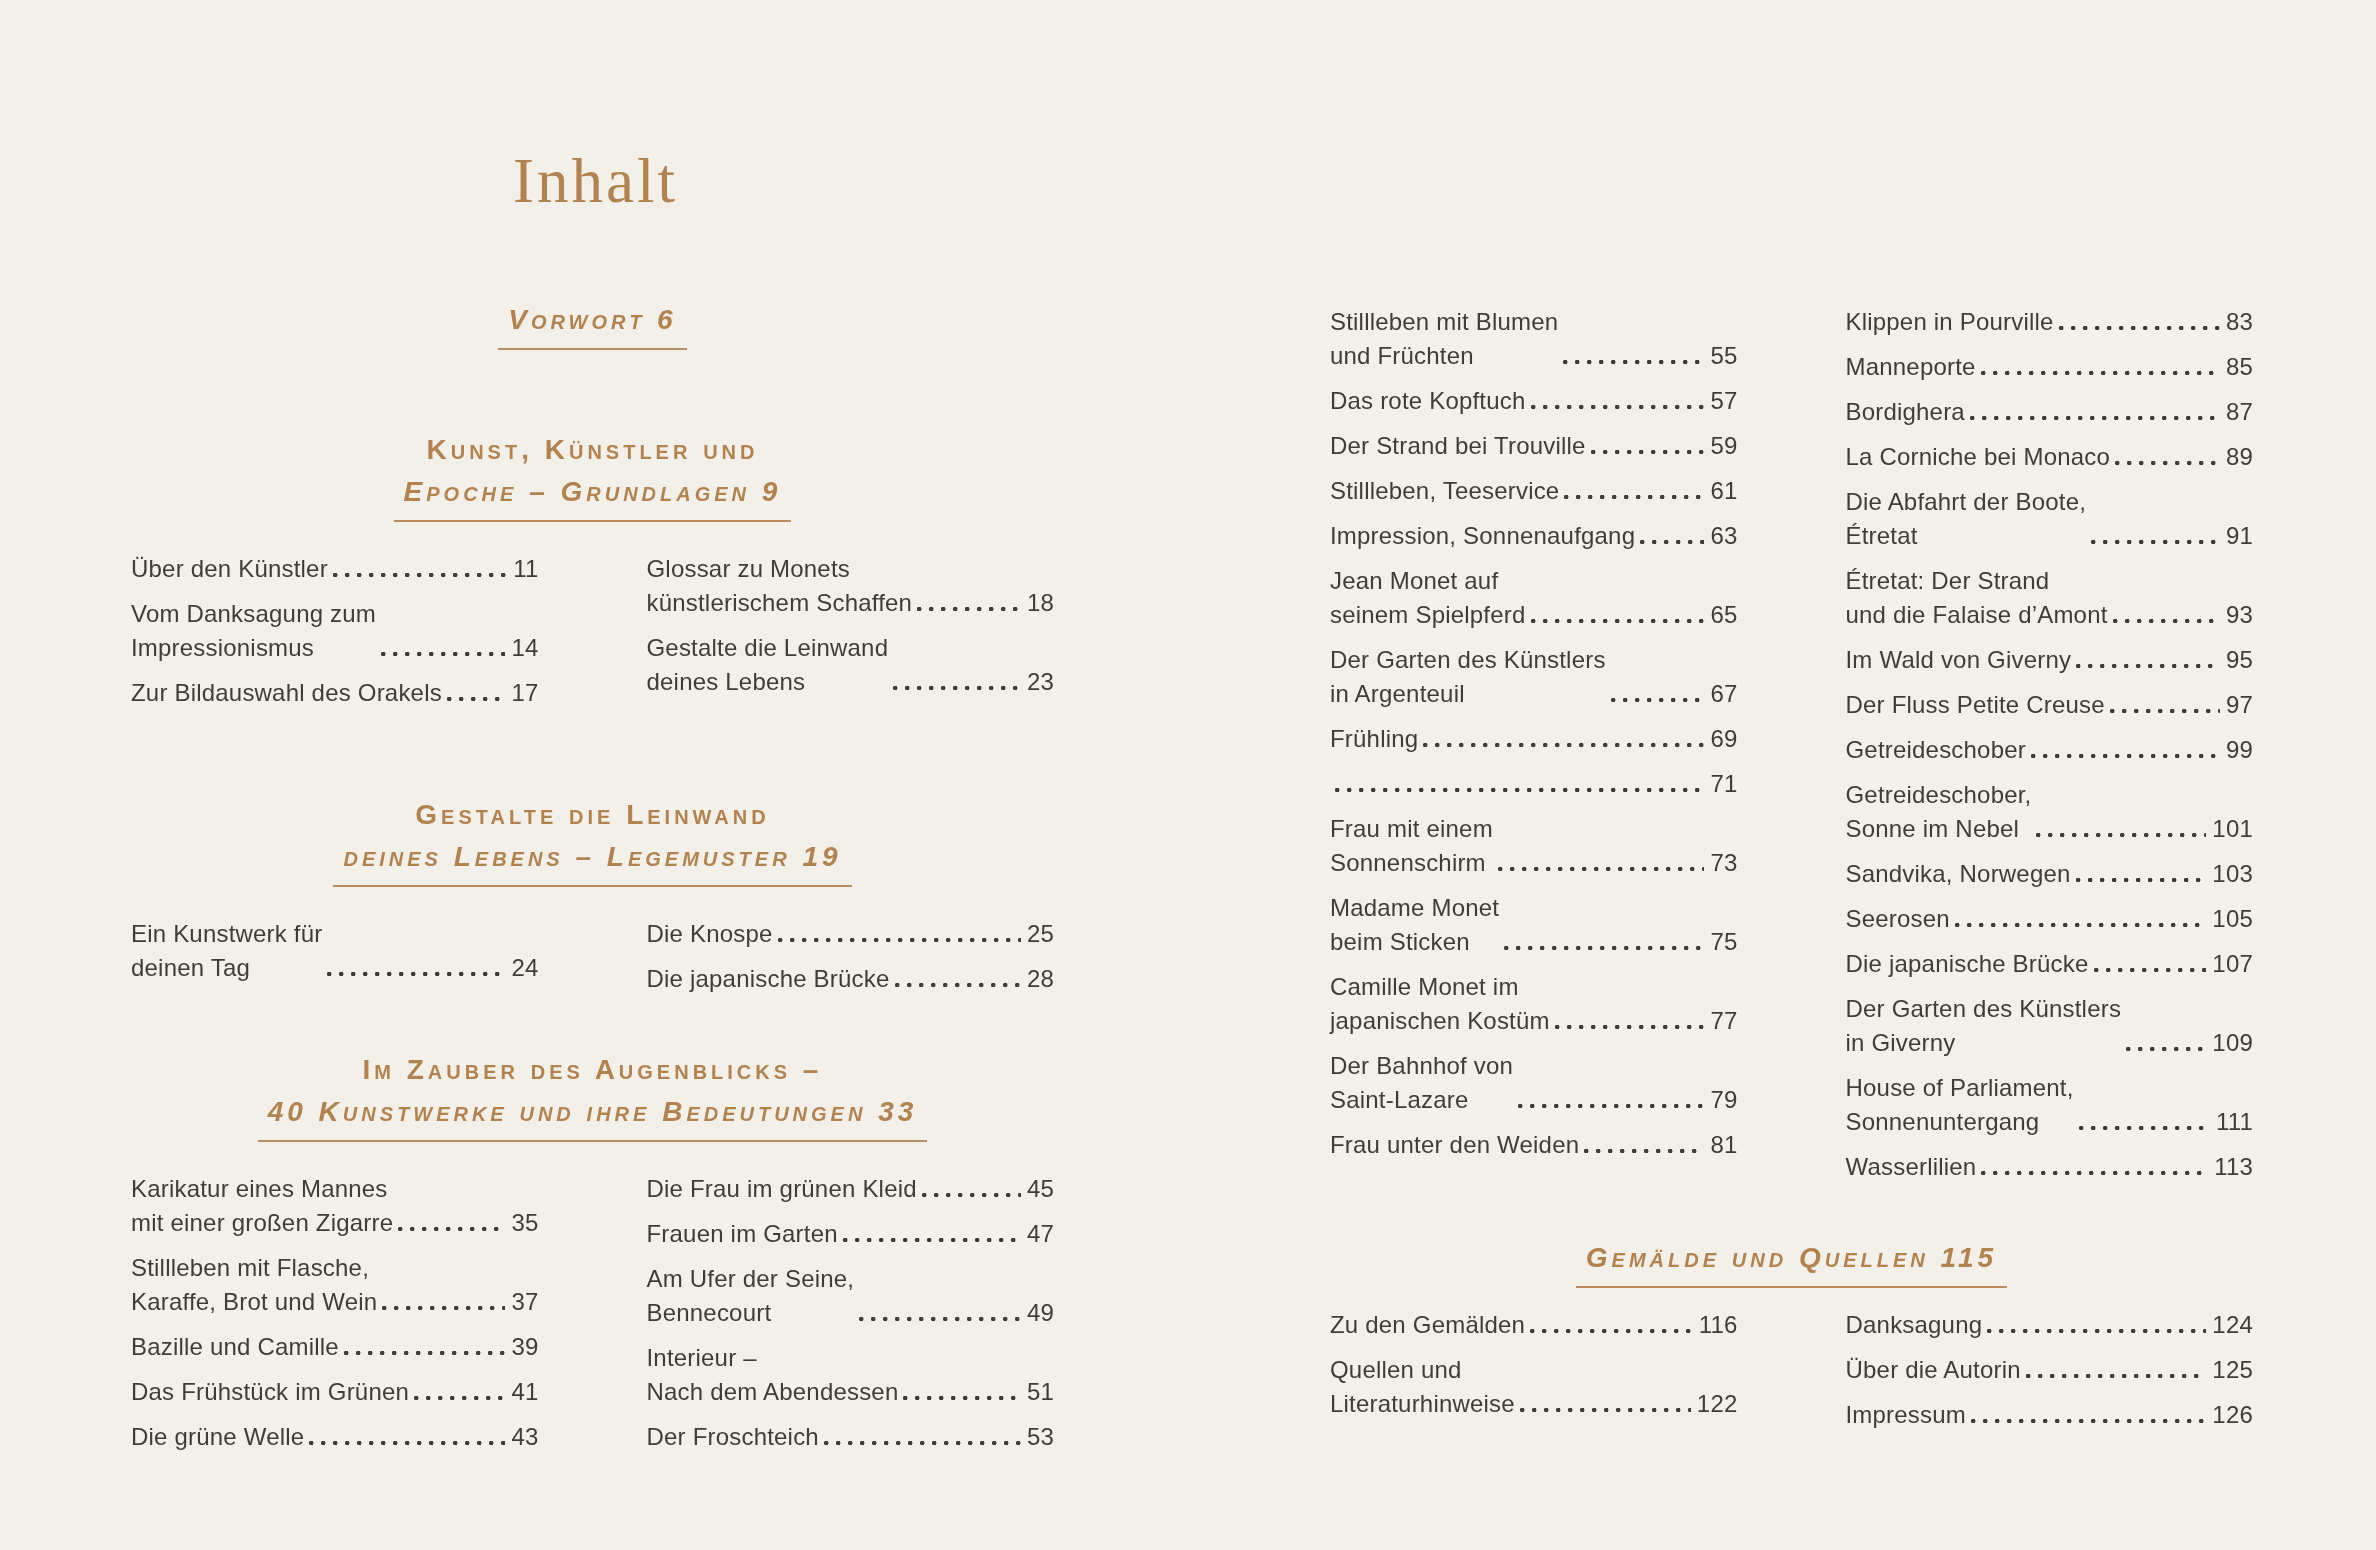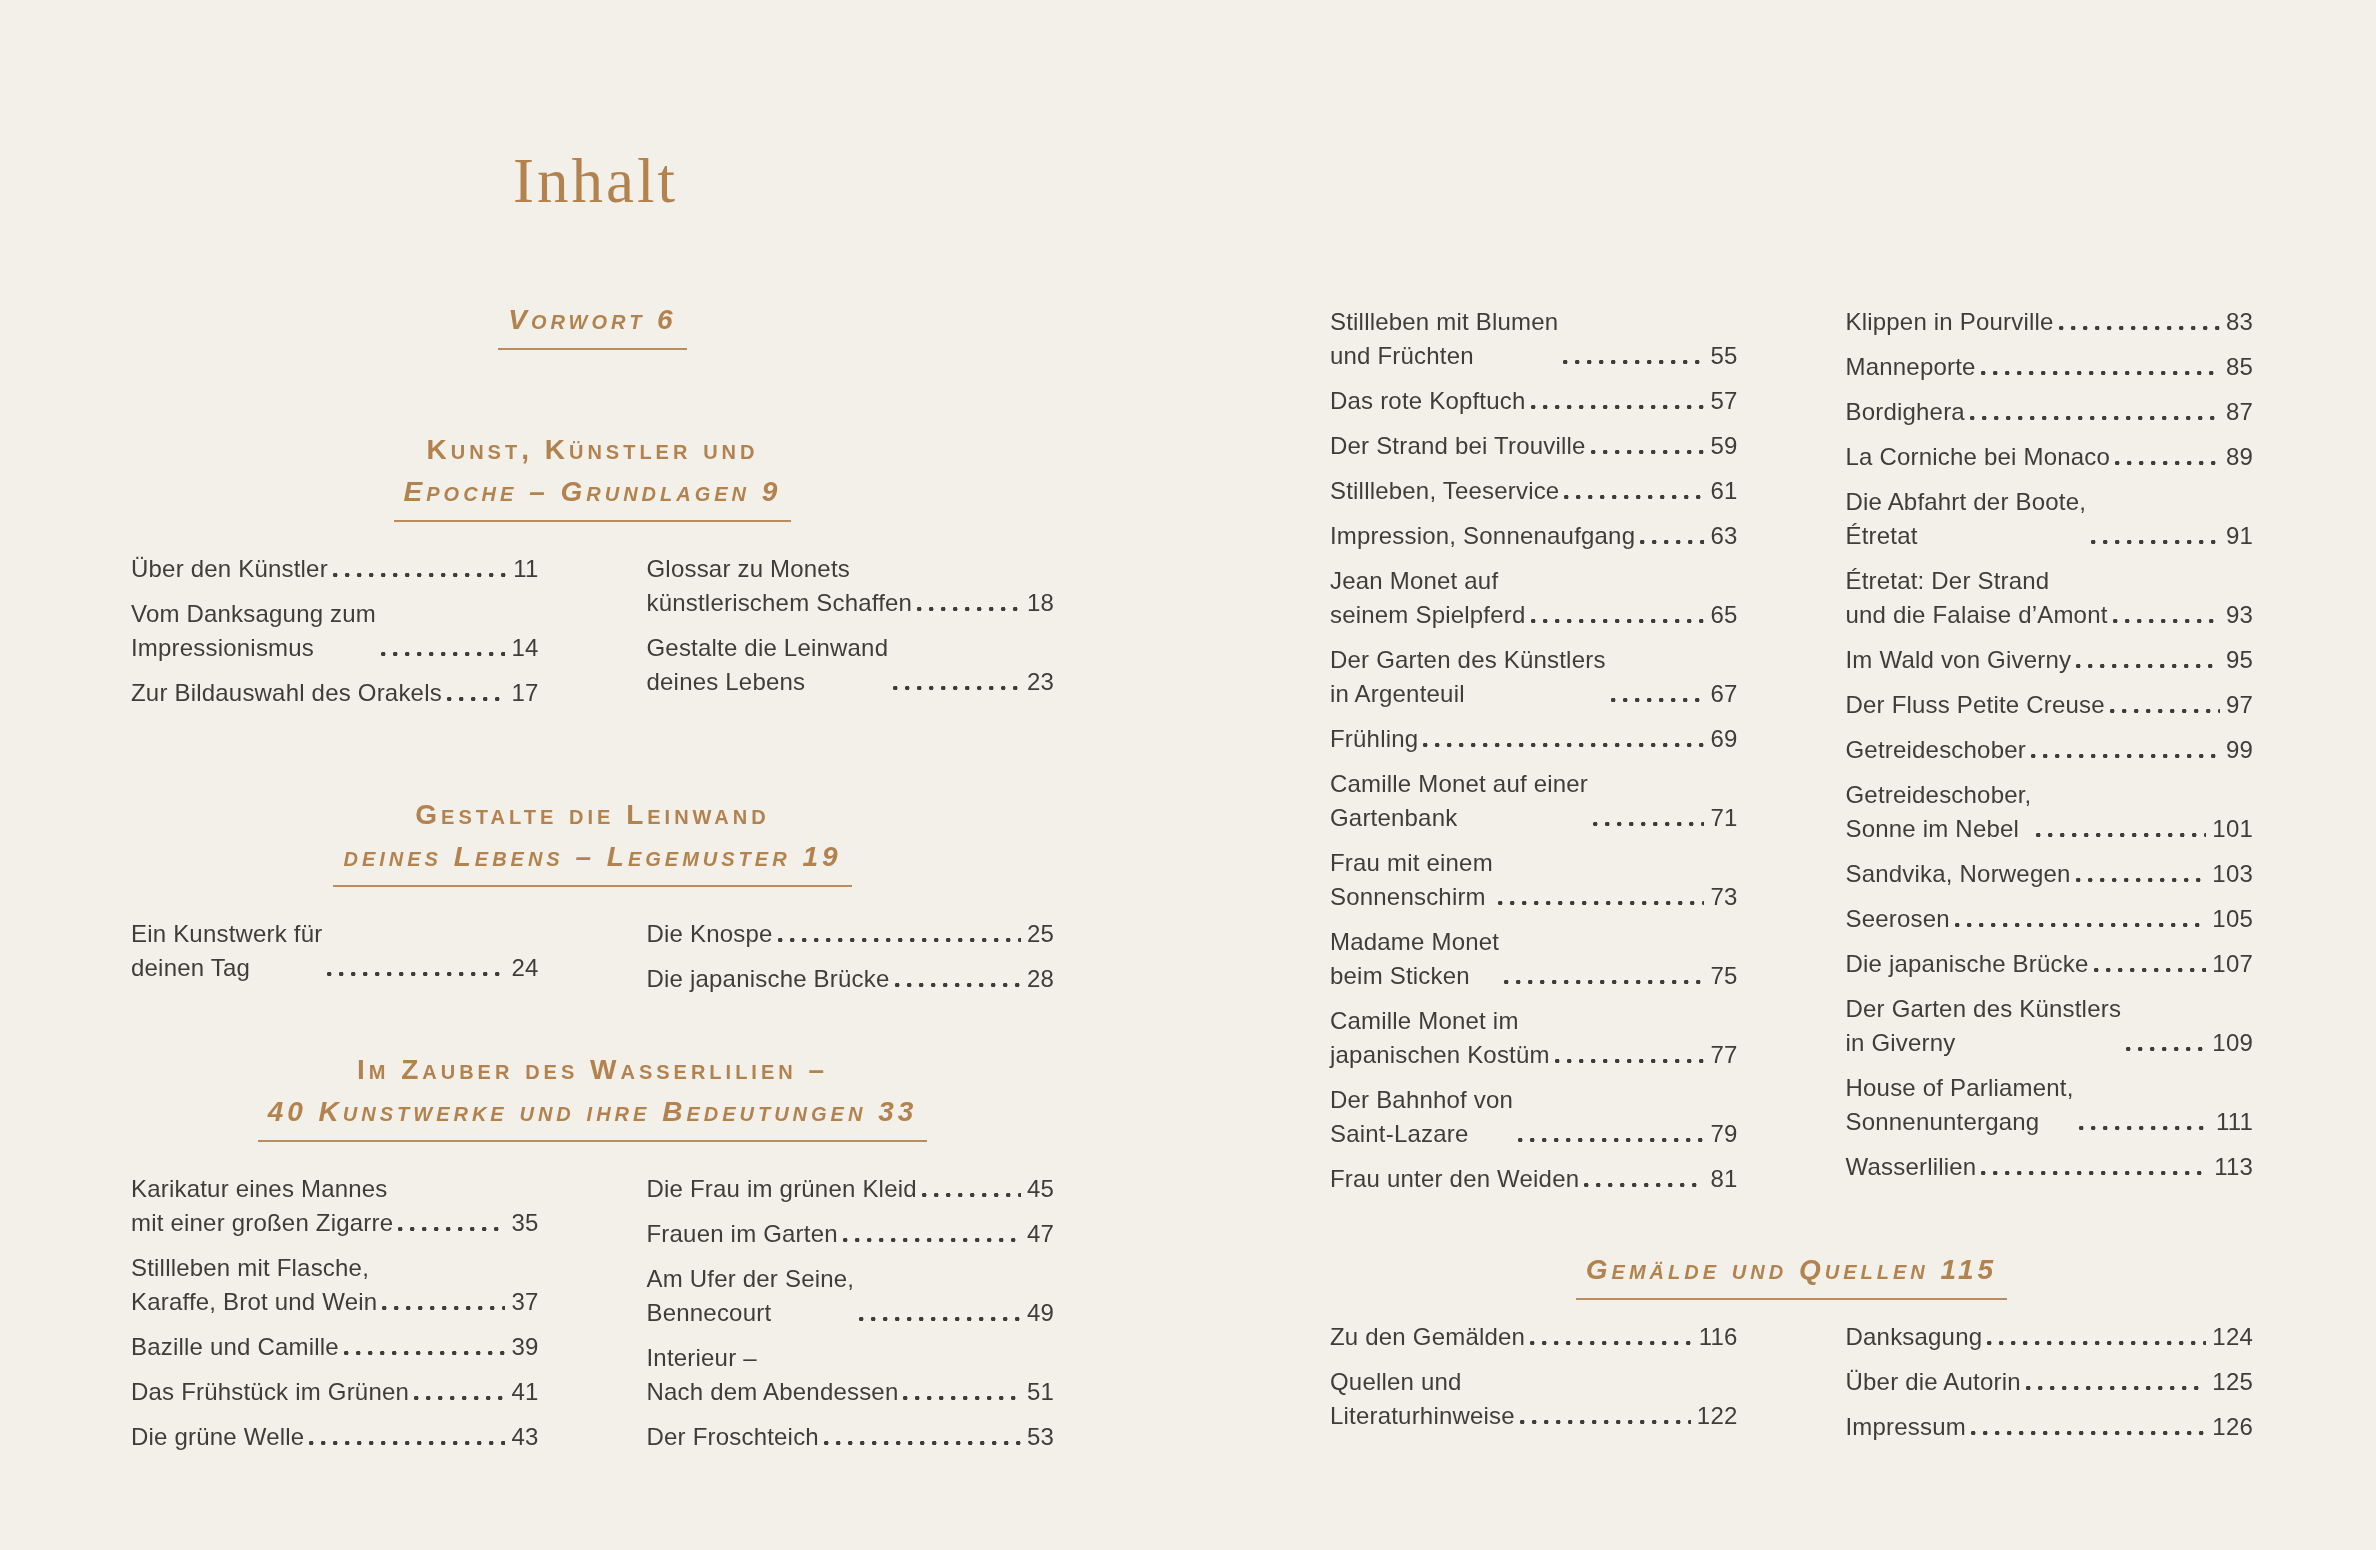--- a/index.html
+++ b/index.html
@@ -157,21 +157,21 @@
                 <div class="entry">
                   <span class="entry-label">Die japanische Brücke</span>
                   <span class="leader"></span>
                   <span class="entry-page">28</span>
                 </div>
               </div>
             </div>
           </section>
           <section class="toc-section section-kunstwerke">
             <div class="section-heading">
-              <div class="heading-line-wrap"><span class="heading-line">Im Zauber des Wasserlilien –</span></div>
+              <div class="heading-line-wrap"><span class="heading-line">Im Zauber des Augenblicks –</span></div>
               <div class="heading-line-wrap"><span class="heading-line underlined">40 Kunstwerke und ihre Bedeutungen 33</span></div>
             </div>
             <div class="cols">
               <div class="col">
                 <div class="entry">
                   <span class="entry-label">Karikatur eines Mannes
 mit einer großen Zigarre</span>
                   <span class="leader"></span>
                   <span class="entry-page">35</span>
                 </div>
@@ -272,22 +272,20 @@
 in Argenteuil</span>
               <span class="leader"></span>
               <span class="entry-page">67</span>
             </div>
             <div class="entry">
               <span class="entry-label">Frühling</span>
               <span class="leader"></span>
               <span class="entry-page">69</span>
             </div>
             <div class="entry">
-              <span class="entry-label">Camille Monet auf einer
-Gartenbank</span>
               <span class="leader"></span>
               <span class="entry-page">71</span>
             </div>
             <div class="entry">
               <span class="entry-label">Frau mit einem
 Sonnenschirm</span>
               <span class="leader"></span>
               <span class="entry-page">73</span>
             </div>
             <div class="entry">

